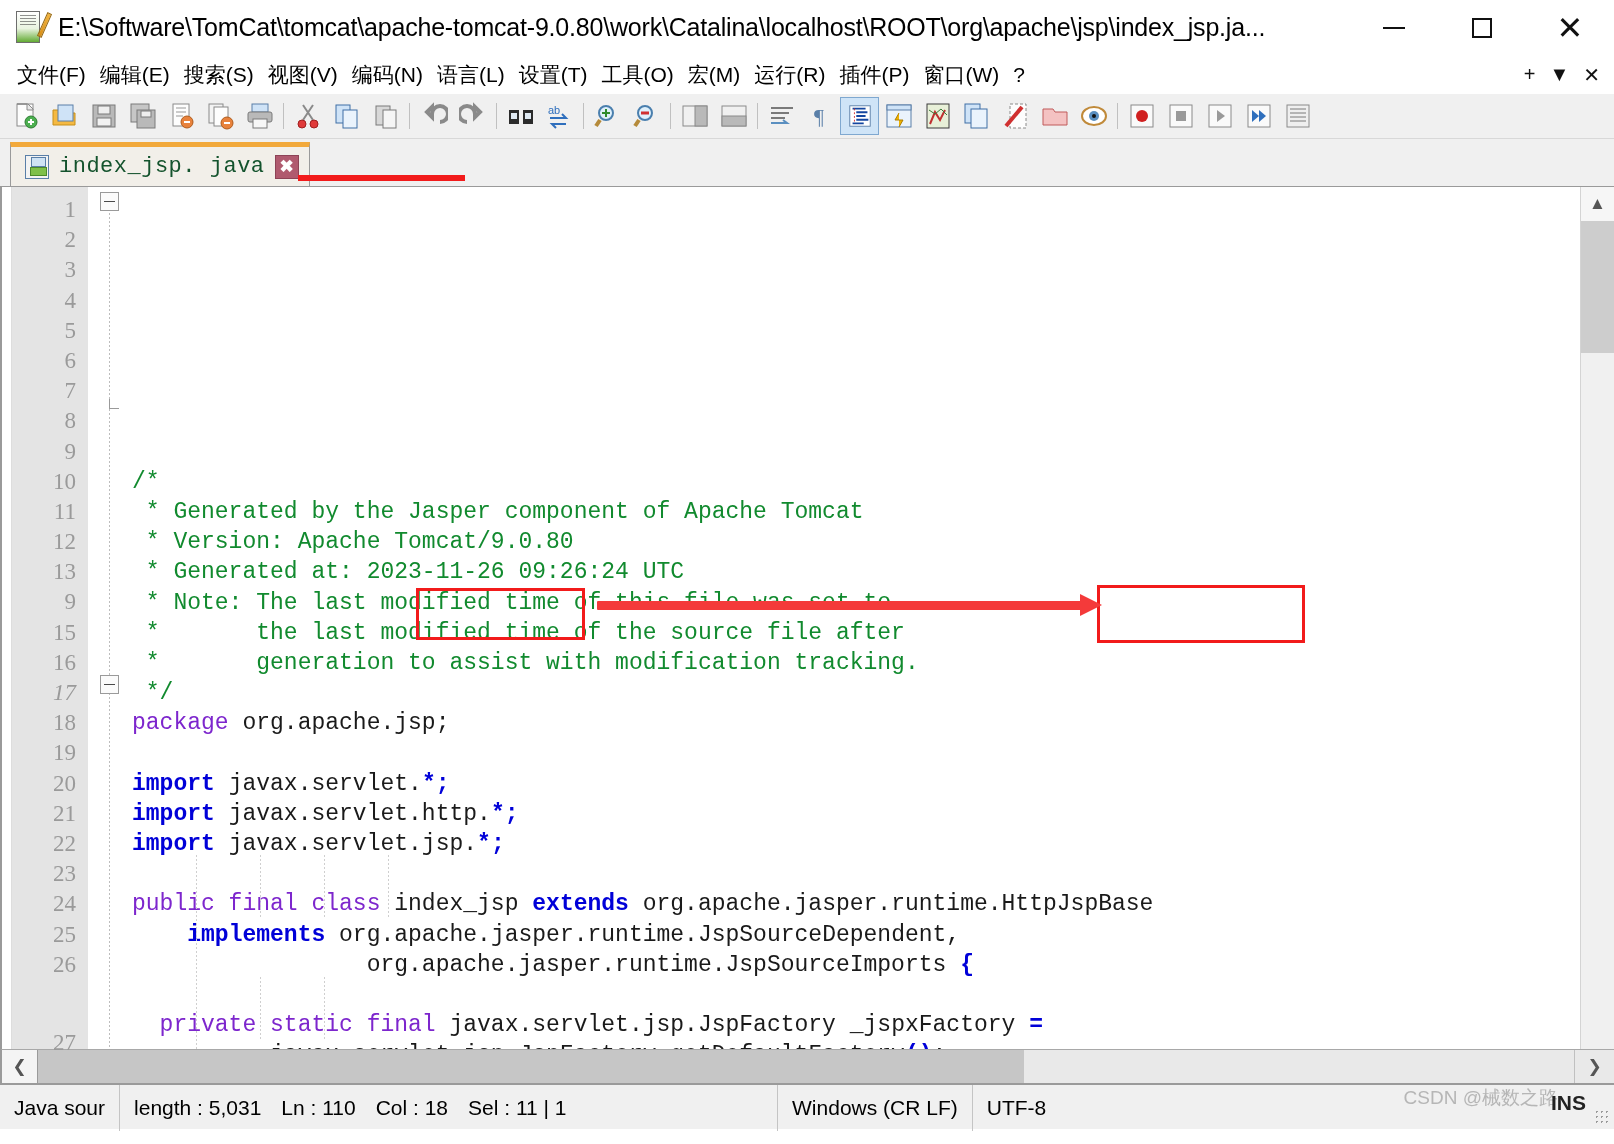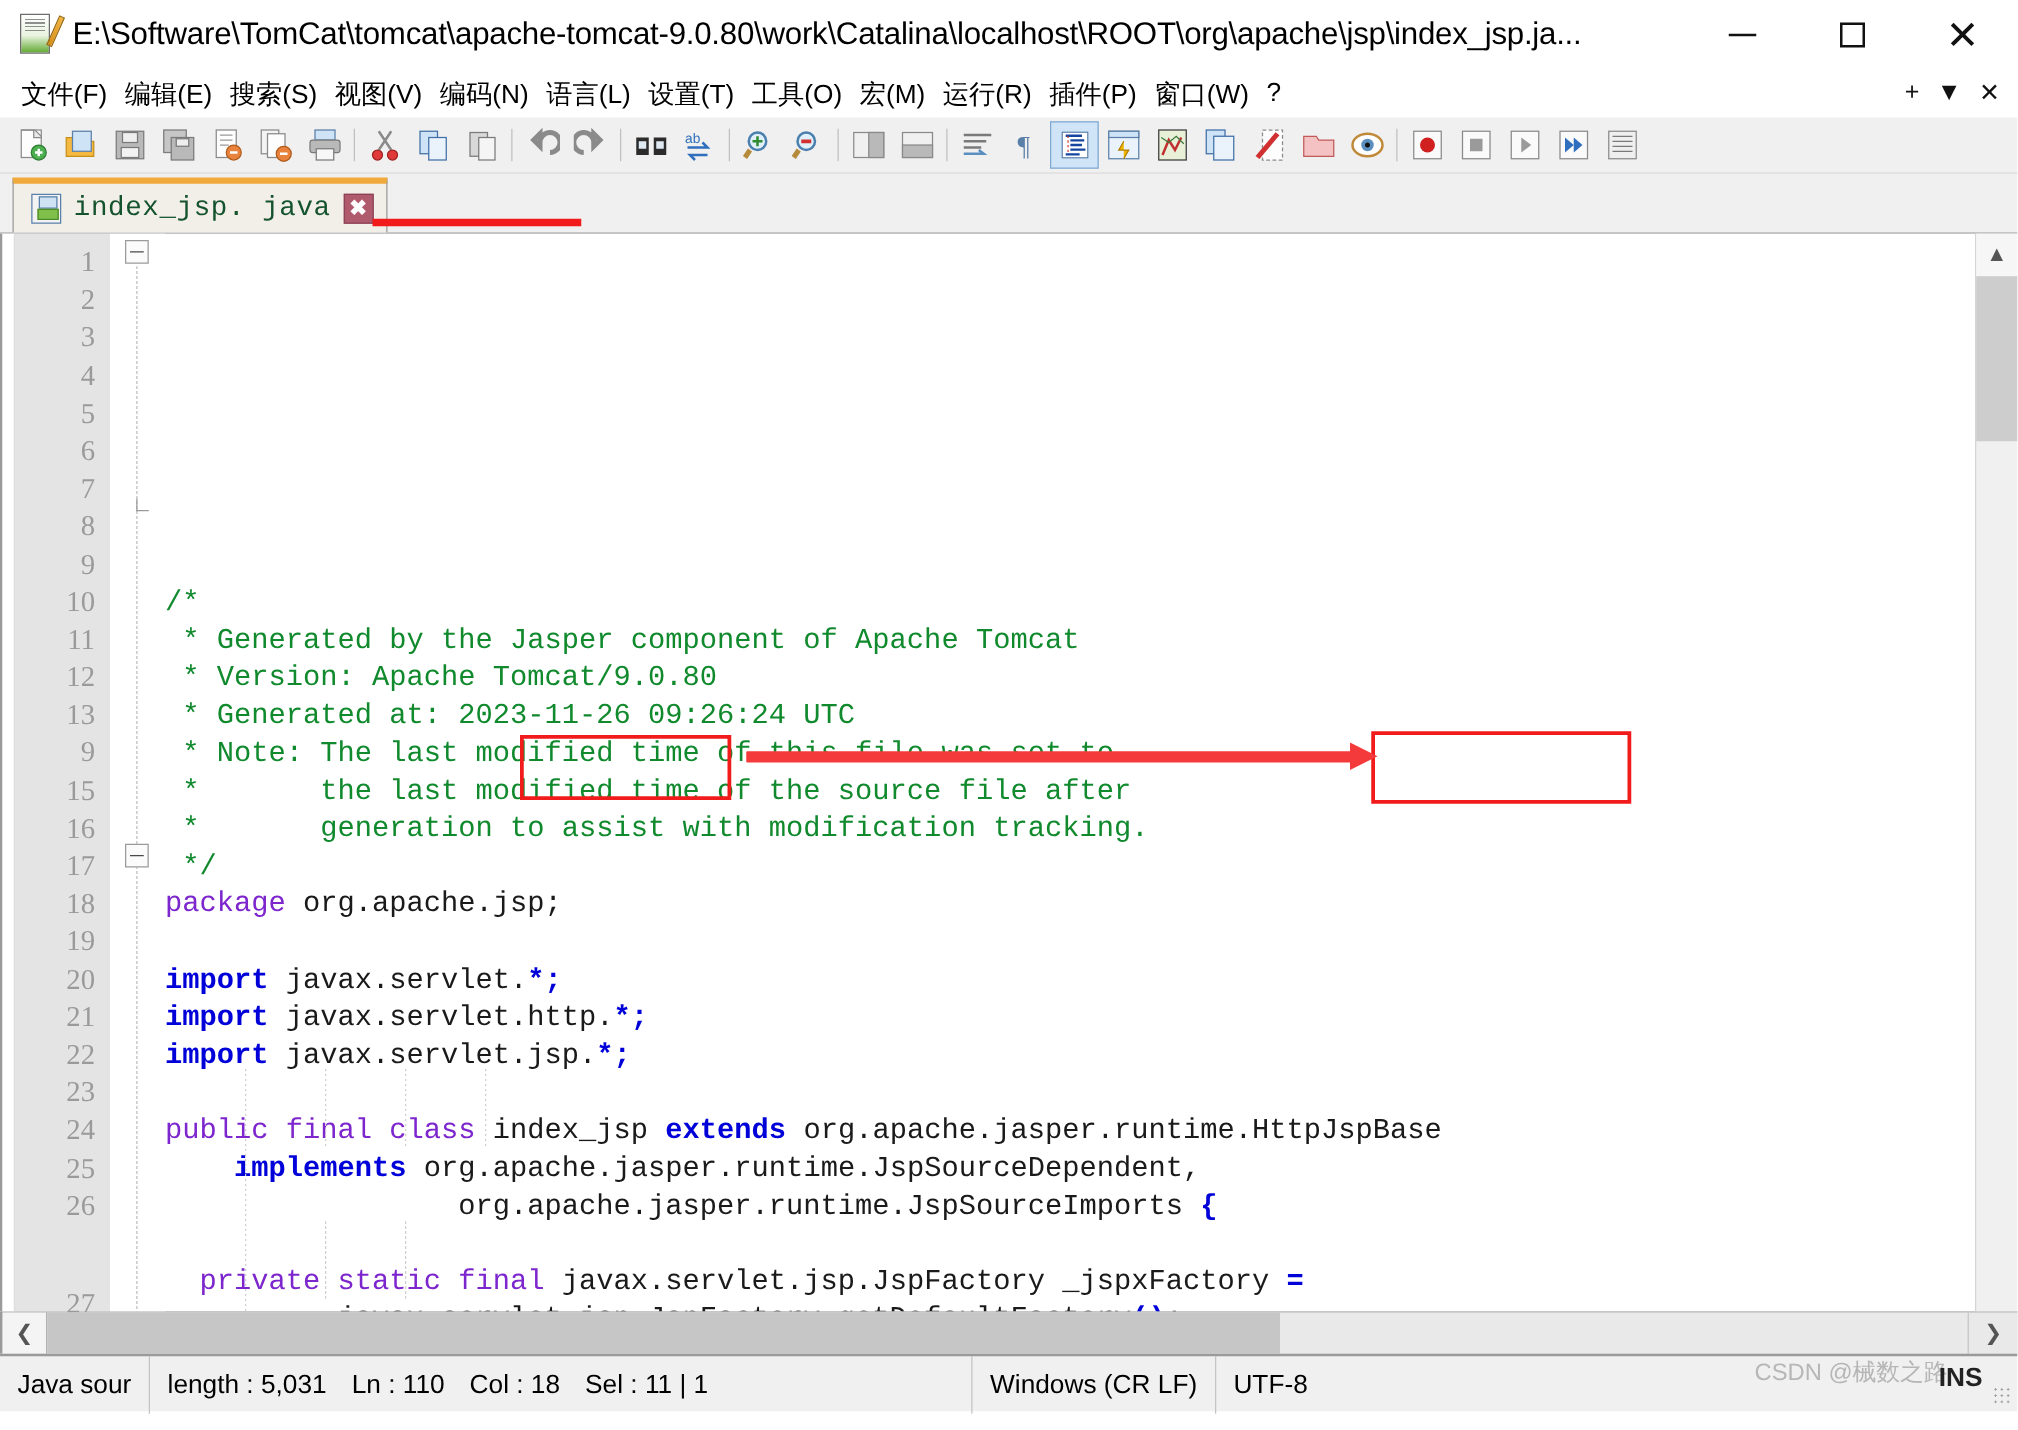--- a/index.html
+++ b/index.html
@@ -621,21 +621,21 @@
       <div style="height: 30.2px;">7</div>
       <div style="height: 30.2px;">8</div>
       <div style="height: 30.2px;">9</div>
       <div style="height: 30.2px;">10</div>
       <div style="height: 30.2px;">11</div>
       <div style="height: 30.2px;">12</div>
       <div style="height: 30.2px;">13</div>
       <div style="height: 30.2px;">9</div>
       <div style="height: 30.2px;">15</div>
       <div style="height: 30.2px;">16</div>
-      <div style="height: 30.2px;">17</div>
+      <div style="height: 30.2px; font-style: italic;">17</div>
       <div style="height: 30.2px;">18</div>
       <div style="height: 30.2px;">19</div>
       <div style="height: 30.2px;">20</div>
       <div style="height: 30.2px; padding-left: 37px;">21</div>
       <div style="height: 30.2px;">22</div>
       <div style="height: 30.2px;">23</div>
       <div style="height: 30.2px;">24</div>
       <div style="height: 30.2px;">25</div>
       <div style="height: 30.2px;">26</div>
       <div style="height: 30.2px; margin-top: 48px;">27</div>

